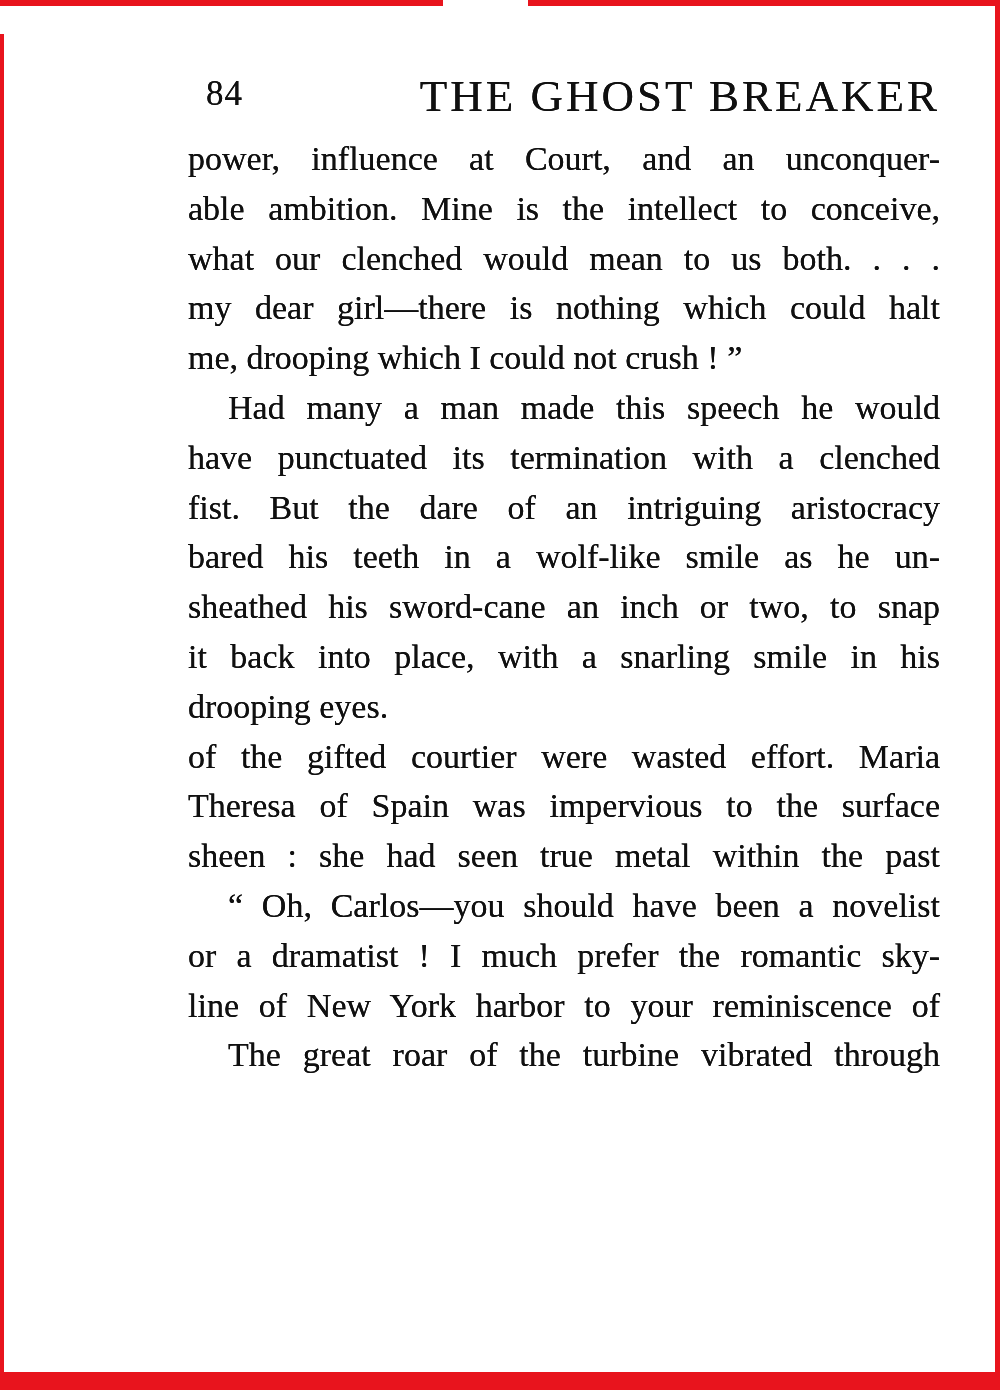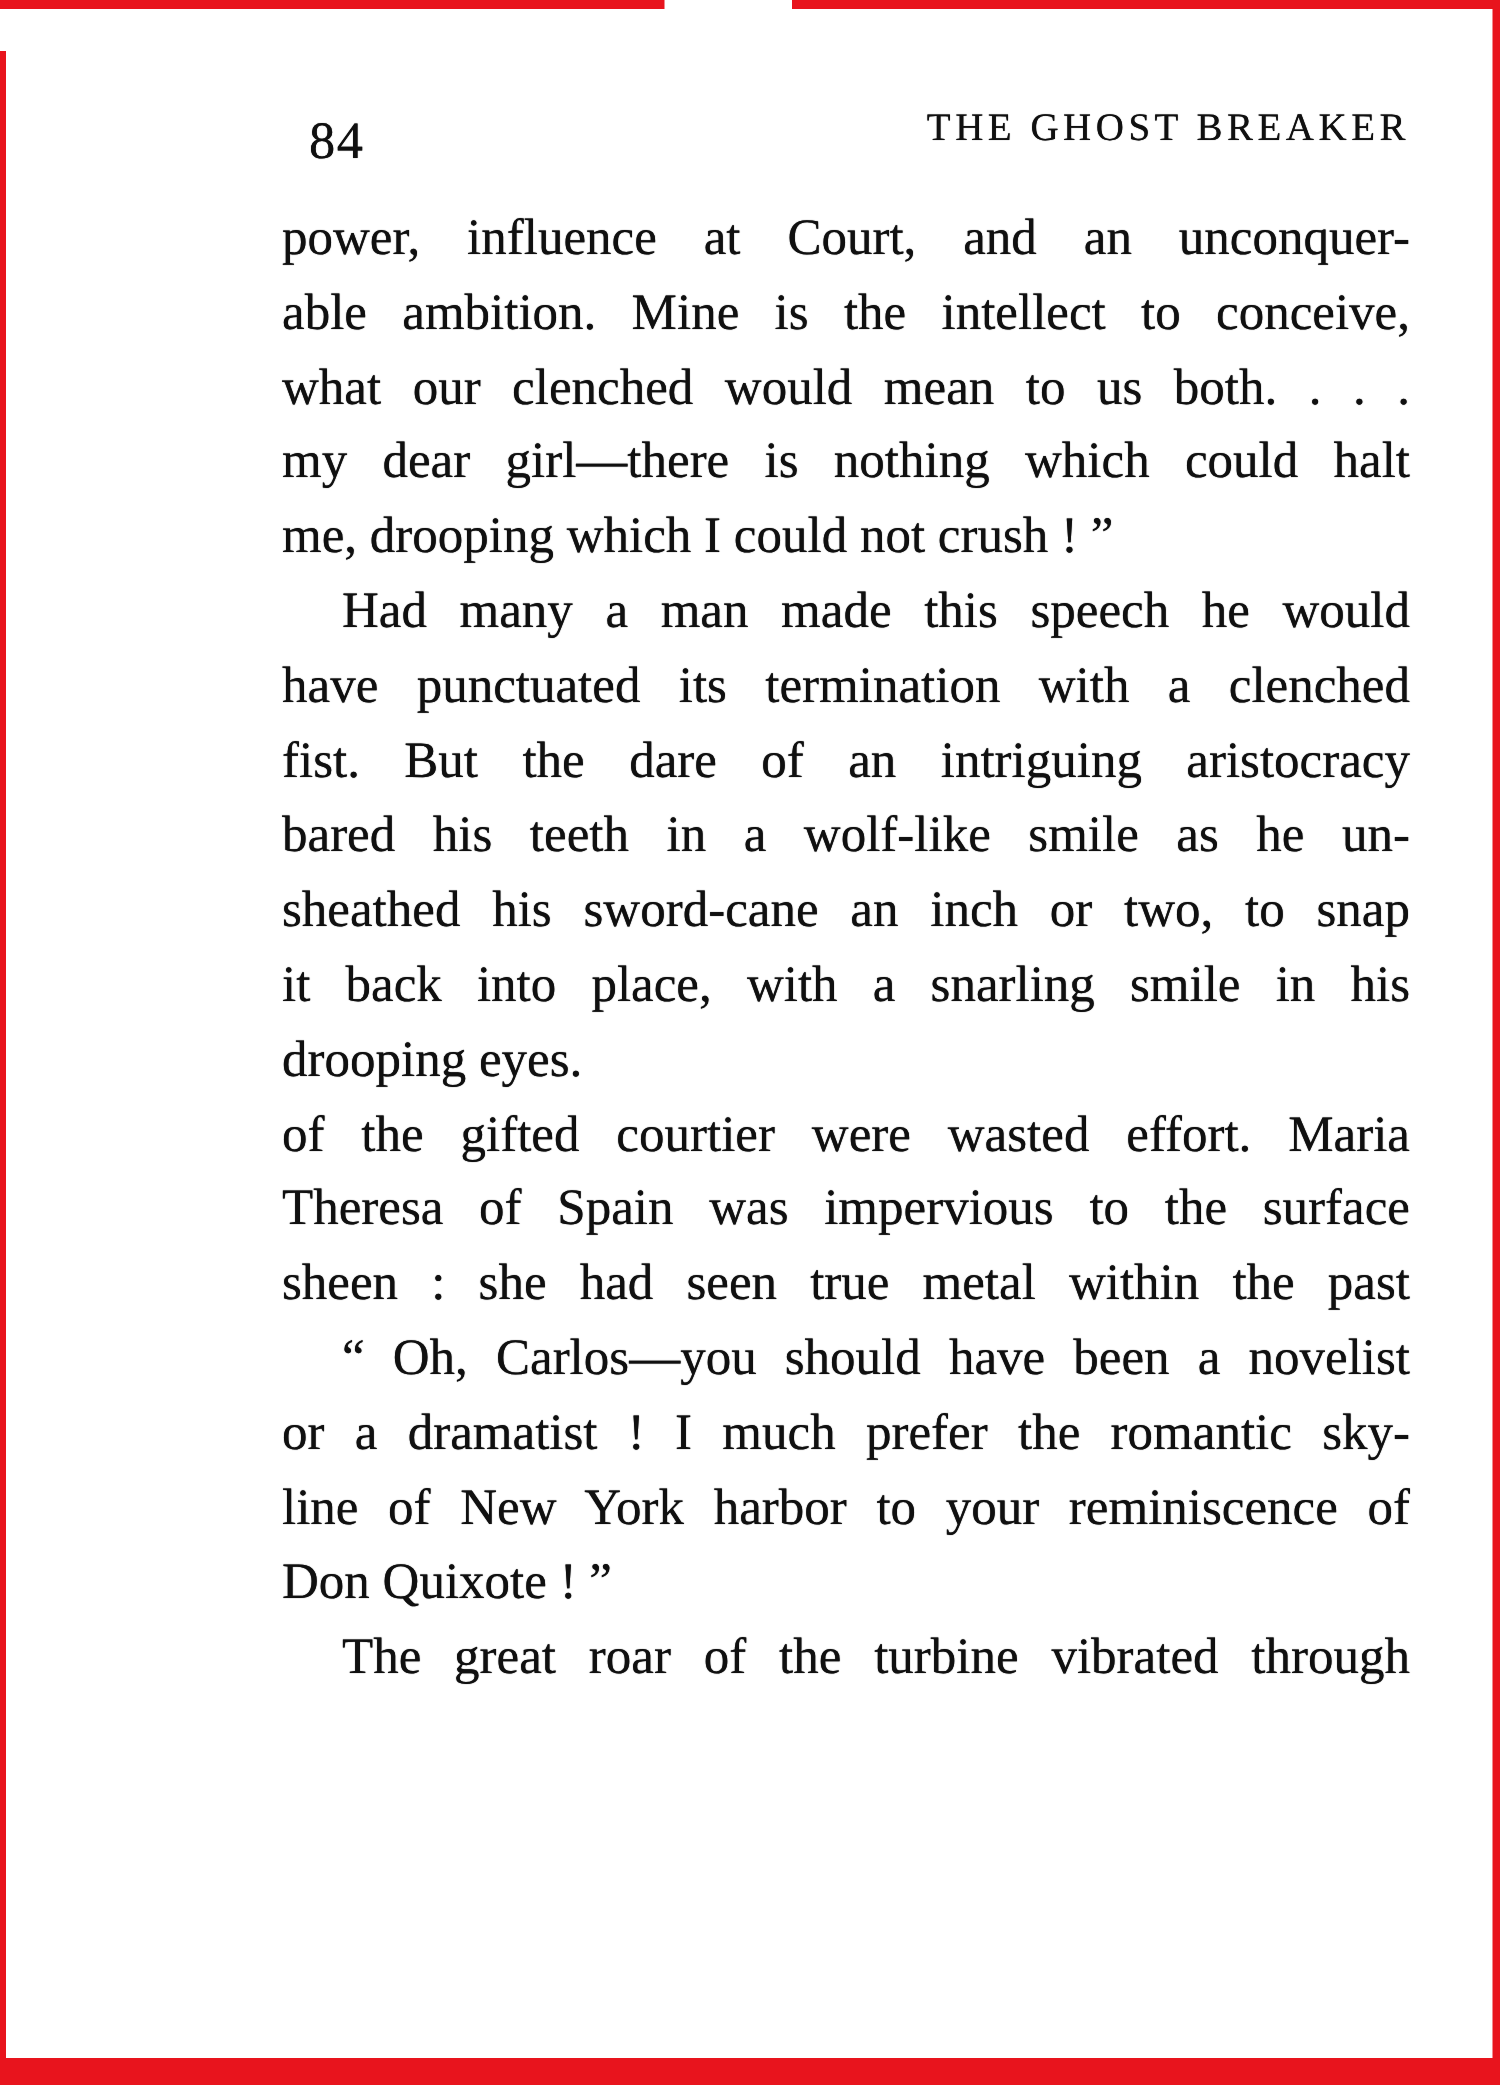--- a/index.html
+++ b/index.html
@@ -43,21 +43,21 @@
   .page-number {
     position: absolute;
     left: 2px;
     top: 4px;
     font-size: 35px;
     letter-spacing: 1px;
     text-shadow: 0 0 0.5px var(--ink-color);
   }
   .running-title {
     display: inline-block;
-    font-size: 26px;
+    font-size: 45px;
     letter-spacing: 3px;
     text-shadow: 0 0 0.5px var(--ink-color);
     white-space: nowrap;
     font-family: Liberation Serif, serif;
   }
   .text-body {
     position: absolute;
     top: 134px;
     left: 0;
     width: 752px;
@@ -108,20 +108,19 @@
         </div>
         <div class="paragraph">
           <div class="line">of the gifted courtier were wasted effort.  Maria</div>
           <div class="line">Theresa of Spain was impervious to the surface</div>
           <div class="line">sheen : she had seen true metal within the past</div>
         </div>
         <div class="paragraph">
           <div class="line indent">“ Oh, Carlos—you should have been a novelist</div>
           <div class="line">or a dramatist !  I much prefer the romantic sky-</div>
           <div class="line">line of New York harbor to your reminiscence of</div>
-          <div class="line last">Don Quixote ! ”</div>
         </div>
         <div class="paragraph">
           <div class="line indent">The great roar of the turbine vibrated through</div>
         </div>
       </div>
   </div>
 </div>
 
 </body></html>

